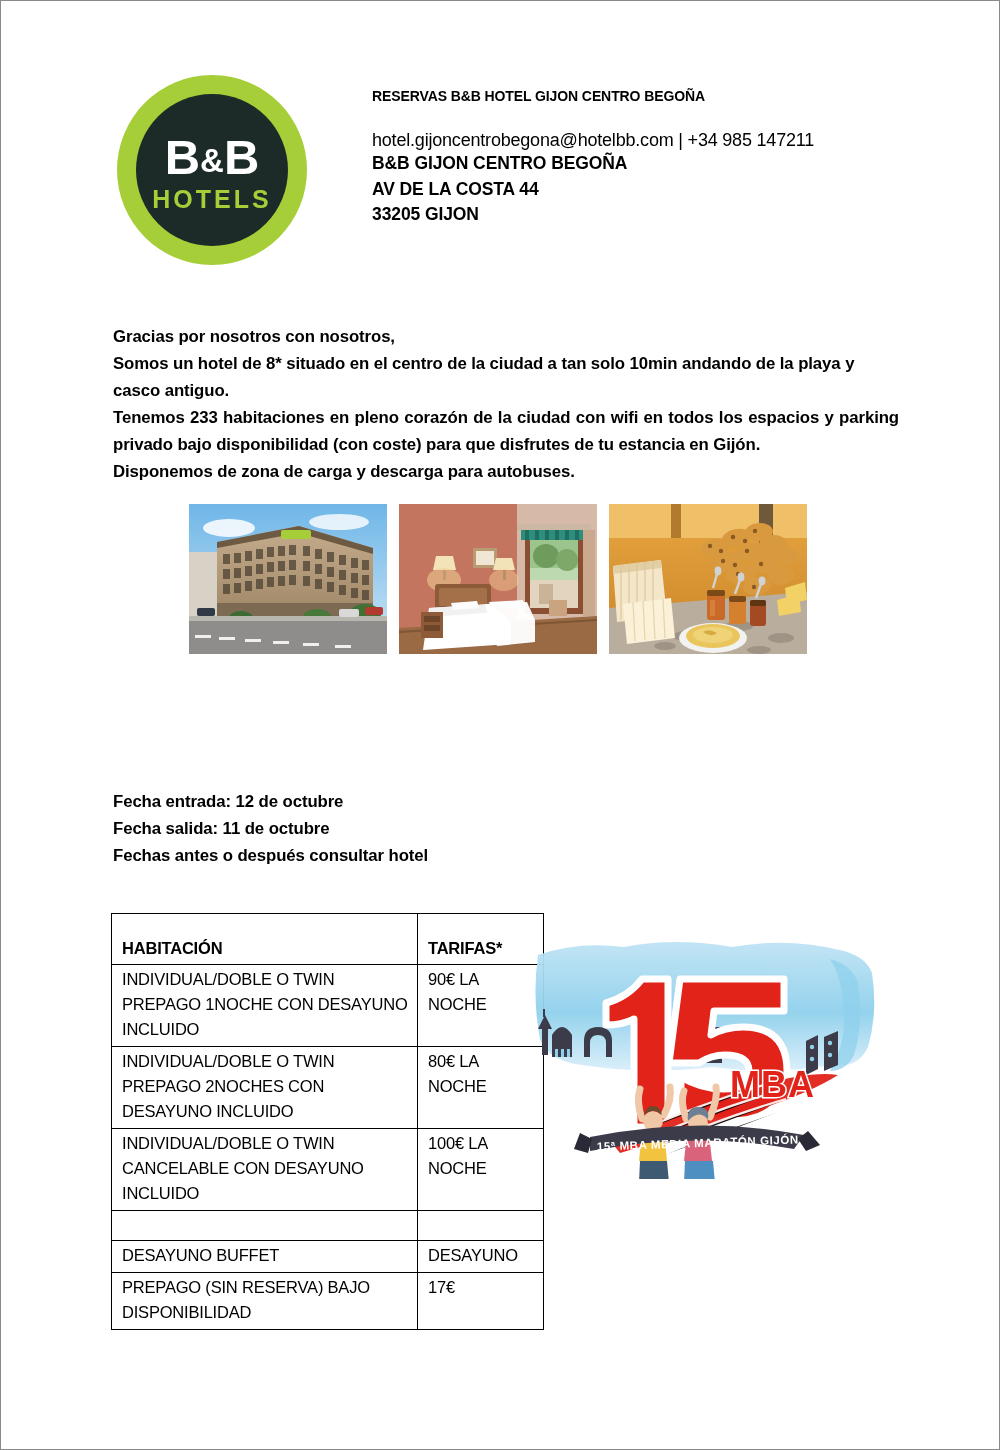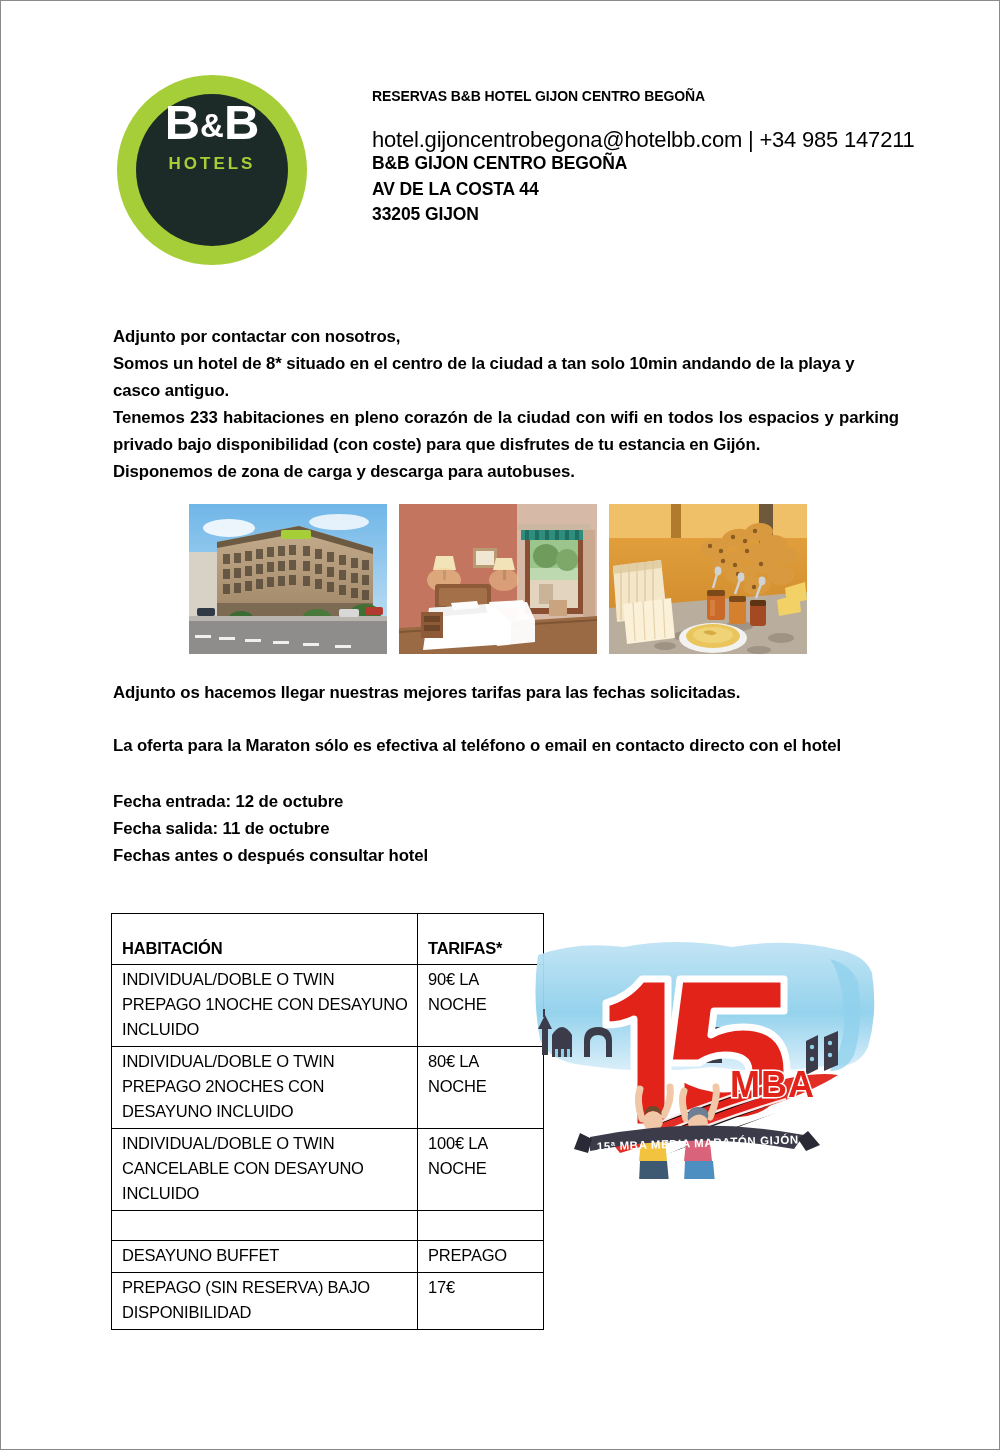--- a/index.html
+++ b/index.html
@@ -41,55 +41,56 @@
     justify-content: center;
   }
   .logo-inner {
     width: 152px;
     height: 152px;
     border-radius: 50%;
     background: #1d2b28;
     display: flex;
     flex-direction: column;
     align-items: center;
+    justify-content: center;
     padding-top: 4px;
     box-sizing: border-box;
   }
   .logo-bb {
     color: #ffffff;
     font-weight: bold;
     font-size: 49px;
     line-height: 49px;
     letter-spacing: 0px;
     font-family: "Liberation Sans", sans-serif;
   }
   .logo-bb .amp { font-size: 33px; vertical-align: 2px; }
   .logo-hotels {
     color: #a6ce39;
     font-weight: bold;
-    font-size: 17px;
+    font-size: 25px;
     line-height: 24px;
     letter-spacing: 3px;
     margin-top: 2px;
   }
 
   .hdr-text {
     position: absolute;
     left: 371px;
     top: 84px;
     width: 560px;
   }
   .hdr-title {
     font-size: 14px;
     font-weight: bold;
     line-height: 22px;
     letter-spacing: -0.1px;
   }
   .hdr-contact {
-    font-size: 22px;
+    font-size: 18px;
     font-weight: normal;
     line-height: 22px;
     margin-top: 22px;
     letter-spacing: -0.2px;
   }
   .hdr-addr {
     font-size: 17.5px;
     font-weight: bold;
     line-height: 25.5px;
     letter-spacing: -0.1px;
@@ -217,21 +218,21 @@
       <div class="hdr-contact">hotel.gijoncentrobegona@hotelbb.com | +34 985 147211</div>
       <div class="hdr-addr">
         <div>B&amp;B GIJON CENTRO BEGOÑA</div>
         <div>AV DE LA COSTA 44</div>
         <div>33205 GIJON</div>
       </div>
     </div>
   </div>
 
   <div class="body-block">
-    <div class="body-line">Adjunto por contactar con nosotros,</div>
+    <div class="body-line">Gracias por nosotros con nosotros,</div>
     <div class="body-line">Somos un hotel de 8* situado en el centro de la ciudad a tan solo 10min andando de la playa y casco antiguo.</div>
     <div class="body-line just">Tenemos 233 habitaciones en pleno corazón de la ciudad con wifi en todos los espacios y parking privado bajo disponibilidad (con coste) para que disfrutes de tu estancia en Gijón.</div>
     <div class="body-line">Disponemos de zona de carga y descarga para autobuses.</div>
   </div>
 
   <div class="photostrip">
 
     <div class="photo">
       <svg width="198" height="150" viewBox="0 0 198 150" xmlns="http://www.w3.org/2000/svg">
         <defs>
@@ -484,25 +485,20 @@
         </g>
 
         <ellipse cx="104" cy="134" rx="34" ry="15" fill="#f2f2f0"></ellipse>
         <ellipse cx="104" cy="132" rx="27" ry="12" fill="#e9c55c"></ellipse>
         <ellipse cx="104" cy="131" rx="20" ry="8" fill="#f0d376"></ellipse>
         <path d="M94 128 q6 -4 14 1 q-6 5 -14 -1" fill="#d7ab44"></path>
       </svg>
     </div>
   </div>
 
-  <div class="mid-block">
-    <div class="mid-line">Adjunto os hacemos llegar nuestras mejores tarifas para las fechas solicitadas.</div>
-    <div class="spacer-sm"></div>
-    <div class="mid-line">La oferta para la Maraton sólo es efectiva al teléfono o email en contacto directo con el hotel</div>
-  </div>
 
   <div class="dates-block">
     <div class="date-line">Fecha entrada: 12 de octubre</div>
     <div class="date-line">Fecha salida: 11 de octubre</div>
     <div class="date-line">Fechas antes o después consultar hotel</div>
   </div>
 
   <table class="rates-table">
     <thead>
       <tr>
@@ -522,21 +518,21 @@
       <tr>
         <td>INDIVIDUAL/DOBLE O TWIN CANCELABLE CON DESAYUNO INCLUIDO</td>
         <td>100€ LA NOCHE</td>
       </tr>
       <tr class="row-empty">
         <td></td>
         <td></td>
       </tr>
       <tr>
         <td>DESAYUNO BUFFET</td>
-        <td>PREPAGO</td>
+        <td>DESAYUNO</td>
       </tr>
       <tr>
         <td>PREPAGO (SIN RESERVA) BAJO DISPONIBILIDAD</td>
         <td>17€</td>
       </tr>
     </tbody>
   </table>
 
   <div class="marathon">
     <svg width="345" height="250" viewBox="0 0 345 250" xmlns="http://www.w3.org/2000/svg">

